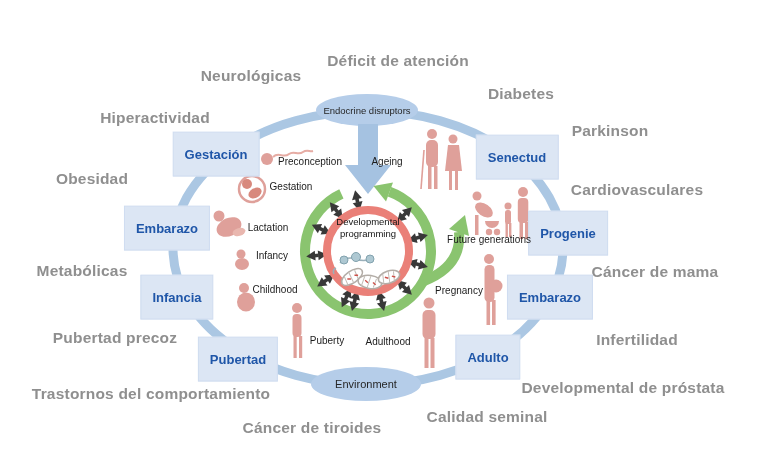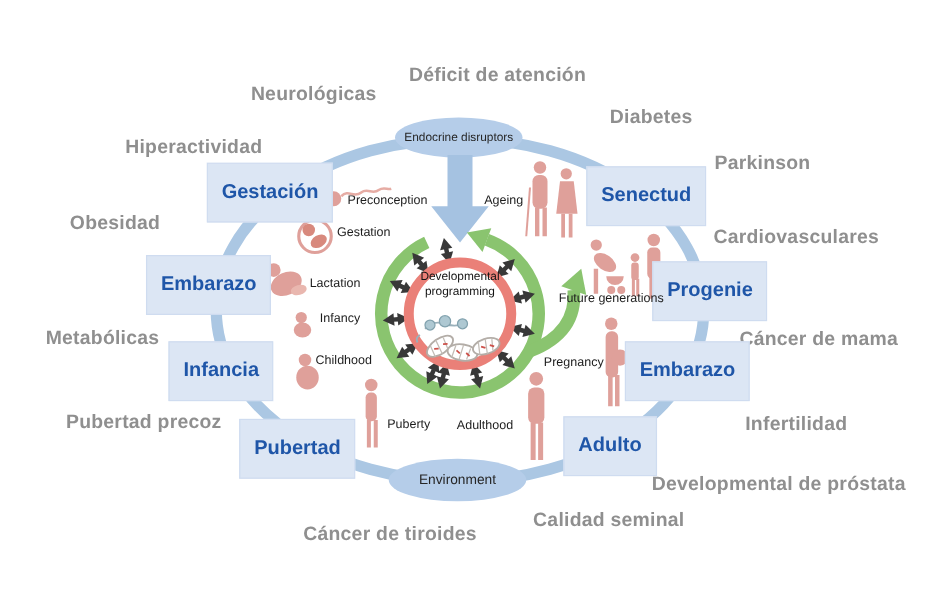--- a/index.html
+++ b/index.html
@@ -4,21 +4,21 @@
 <style>
   html,body{margin:0;padding:0;background:#fff;}
   #canvas{
     position:relative;width:759px;height:474px;background:#ffffff;
     font-family:"Liberation Sans",sans-serif;overflow:hidden;
   }
   #art{position:absolute;left:0;top:0;}
   .abs{position:absolute;transform:translate(-50%,-50%);white-space:nowrap;}
   .disease{font-weight:bold;font-size:15.5px;color:#8f8f8f;letter-spacing:.2px;}
   .stage{
-    background:#dce6f4;color:#1f56a8;font-weight:bold;font-size:16px;
+    background:#dce6f4;color:#1f56a8;font-weight:bold;font-size:13px;
     padding:15px 12px;box-shadow:0 0 0 1px #cfdcf0 inset;
   }
   .enlabel{font-size:10px;color:#1c1c1c;}
   .oval-label{font-size:9.5px;color:#262626;}
   .oval-label.env{font-size:11px;}
   .center-label{
     font-size:9.5px;color:#141414;text-align:center;white-space:pre-line;
     line-height:1.3;
   }
 </style>
@@ -165,20 +165,21 @@
   <div class="abs disease" style="left:398px;top:61px;">Déficit de atención</div>
   <div class="abs disease" style="left:521px;top:94px;">Diabetes</div>
   <div class="abs disease" style="left:610px;top:131px;">Parkinson</div>
   <div class="abs disease" style="left:155px;top:118px;">Hiperactividad</div>
   <div class="abs disease" style="left:92px;top:179px;">Obesidad</div>
   <div class="abs disease" style="left:637px;top:190px;">Cardiovasculares</div>
   <div class="abs disease" style="left:82px;top:271px;">Metabólicas</div>
   <div class="abs disease" style="left:655px;top:272px;">Cáncer de mama</div>
   <div class="abs disease" style="left:115px;top:338px;">Pubertad precoz</div>
   <div class="abs disease" style="left:637px;top:340px;">Infertilidad</div>
+  <div class="abs disease" style="left:151px;top:394px;">Trastornos del comportamiento</div>
   <div class="abs disease" style="left:623px;top:388px;">Developmental de próstata</div>
   <div class="abs disease" style="left:487px;top:417px;">Calidad seminal</div>
   <div class="abs disease" style="left:312px;top:428px;">Cáncer de tiroides</div>
 
   <div class="abs stage" style="left:216px;top:154px;">Gestación</div>
   <div class="abs stage" style="left:167px;top:228px;">Embarazo</div>
   <div class="abs stage" style="left:177px;top:297px;">Infancia</div>
   <div class="abs stage" style="left:517px;top:157px;">Senectud</div>
   <div class="abs stage" style="left:238px;top:359px;">Pubertad</div>
   <div class="abs stage" style="left:568px;top:233px;">Progenie</div>
@@ -187,21 +188,21 @@
 
   <div class="abs enlabel" style="left:310px;top:161px;">Preconception</div>
   <div class="abs enlabel" style="left:291px;top:186px;">Gestation</div>
   <div class="abs enlabel" style="left:268px;top:227px;">Lactation</div>
   <div class="abs enlabel" style="left:272px;top:255px;">Infancy</div>
   <div class="abs enlabel" style="left:275px;top:289px;">Childhood</div>
   <div class="abs enlabel" style="left:327px;top:340px;">Puberty</div>
   <div class="abs enlabel" style="left:388px;top:341px;">Adulthood</div>
   <div class="abs enlabel" style="left:459px;top:290px;">Pregnancy</div>
   <div class="abs enlabel" style="left:489px;top:239px;">Future generations</div>
-  <div class="abs enlabel" style="left:403px;top:161px;">Ageing</div>
+  <div class="abs enlabel" style="left:387px;top:161px;">Ageing</div>
 
   <div class="abs oval-label" style="left:367px;top:110px;">Endocrine disruptors</div>
   <div class="abs oval-label env" style="left:366px;top:384px;">Environment</div>
 
   <div class="abs center-label" style="left:368px;top:228px;">Developmental
 programming</div>
 
 </div>
 
 </body></html>

